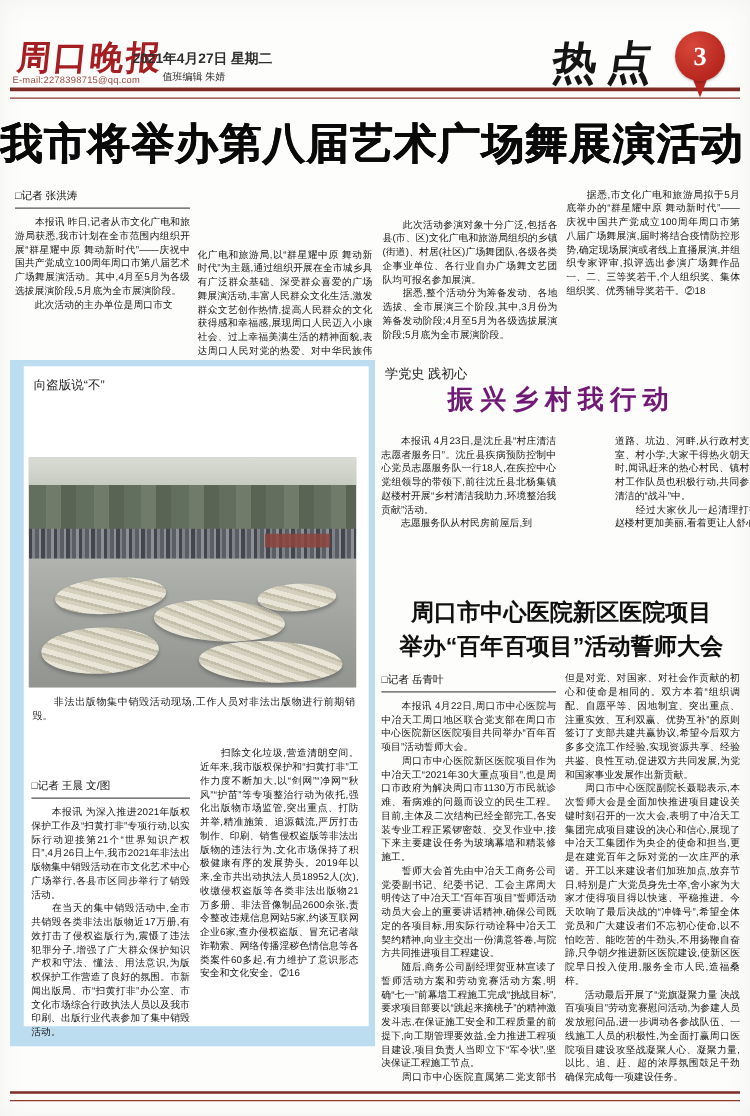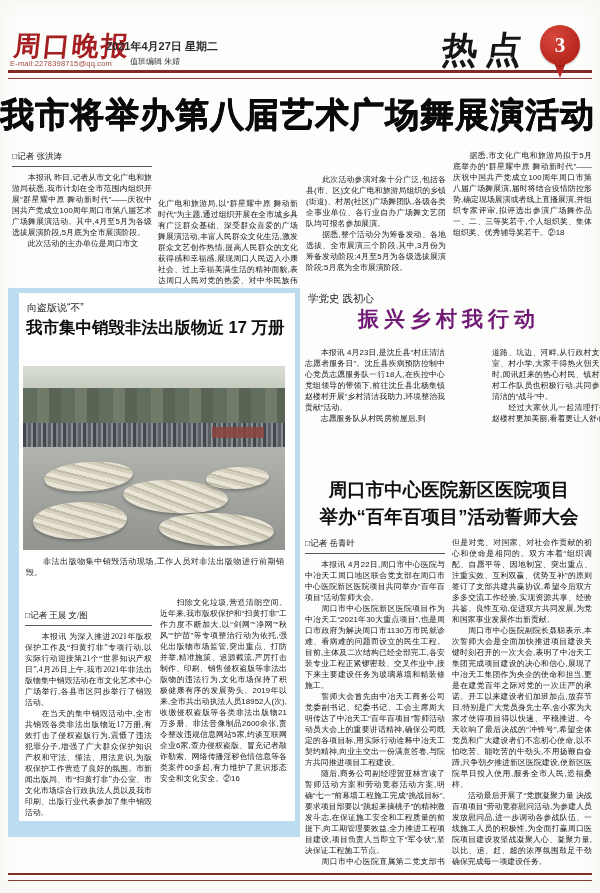--- a/index.html
+++ b/index.html
@@ -85,35 +85,34 @@
   <div class="col" style="left:306px;top:150px;width:140px;height:132px;margin-top:24px;">
     <div class="body-text">　　此次活动参演对象十分广泛,包括各县(市、区)文化广电和旅游局组织的乡镇(街道)、村居(社区)广场舞团队,各级各类企事业单位、各行业自办广场舞文艺团队均可报名参加展演。
 　　据悉,整个活动分为筹备发动、各地选拔、全市展演三个阶段,其中,3月份为筹备发动阶段;4月至5月为各级选拔展演阶段;5月底为全市展演阶段。</div>
   </div>
   <div class="col" style="left:453px;top:150px;width:139px;height:132px;">
     <div class="body-text">　　据悉,市文化广电和旅游局拟于5月底举办的“群星耀中原 舞动新时代”——庆祝中国共产党成立100周年周口市第八届广场舞展演,届时将结合疫情防控形势,确定现场展演或者线上直播展演,并组织专家评审,拟评选出参演广场舞作品一、二、三等奖若干,个人组织奖、集体组织奖、优秀辅导奖若干。②18</div>
   </div>
 
   <div class="blue-box"></div>
   <div class="kicker" style="left:27px;top:301px;">向盗版说“不”</div>
-  <div class="p-title">我市集中销毁非法出版物近 17 万册</div>
   <div class="photo">
     <div class="ph-sky"></div>
     <div class="ph-trees"></div>
     <div class="ph-crowd"></div>
     <div class="ph-banner"></div>
     <div class="ph-ground"></div>
     <div class="pile" style="left:8%;top:52%;width:34%;height:16%;transform:rotate(-4deg);"></div>
     <div class="pile" style="left:38%;top:62%;width:40%;height:18%;transform:rotate(3deg);"></div>
     <div class="pile" style="left:4%;top:74%;width:36%;height:20%;transform:rotate(-2deg);"></div>
     <div class="pile" style="left:52%;top:80%;width:44%;height:18%;transform:rotate(2deg);"></div>
     <div class="pile" style="left:70%;top:55%;width:24%;height:12%;transform:rotate(-3deg);"></div>
   </div>
   <div class="caption">　　非法出版物集中销毁活动现场,工作人员对非法出版物进行前期销毁。</div>
-  <div class="col" style="left:25px;top:609px;width:127px;height:242px;font-family:Liberation Serif, serif;">
+  <div class="col" style="left:25px;top:622px;width:127px;height:242px;">
     <div class="byline">□记者 王晨 文/图</div>
     <div class="body-text">　　本报讯 为深入推进2021年版权保护工作及“扫黄打非”专项行动,以实际行动迎接第21个“世界知识产权日”,4月26日上午,我市2021年非法出版物集中销毁活动在市文化艺术中心广场举行,各县市区同步举行了销毁活动。
 　　在当天的集中销毁活动中,全市共销毁各类非法出版物近17万册,有效打击了侵权盗版行为,震慑了违法犯罪分子,增强了广大群众保护知识产权和守法、懂法、用法意识,为版权保护工作营造了良好的氛围。市新闻出版局、市“扫黄打非”办公室、市文化市场综合行政执法人员以及我市印刷、出版行业代表参加了集中销毁活动。</div>
   </div>
   <div class="col" style="left:160px;top:597px;width:127px;height:242px;">
     <div class="body-text">　　扫除文化垃圾,营造清朗空间。近年来,我市版权保护和“扫黄打非”工作力度不断加大,以“剑网”“净网”“秋风”“护苗”等专项整治行动为依托,强化出版物市场监管,突出重点、打防并举,精准施策、追源截流,严厉打击制作、印刷、销售侵权盗版等非法出版物的违法行为,文化市场保持了积极健康有序的发展势头。2019年以来,全市共出动执法人员18952人(次),收缴侵权盗版等各类非法出版物21万多册、非法音像制品2600余张,责令整改违规信息网站5家,约谈互联网企业6家,查办侵权盗版、冒充记者敲诈勒索、网络传播淫秽色情信息等各类案件60多起,有力维护了意识形态安全和文化安全。②16</div>
   </div>
 
   <div class="kicker" style="left:308px;top:292px;font-size:10.5px;">学党史 践初心</div>
   <div class="v-title">振兴乡村我行动</div>

